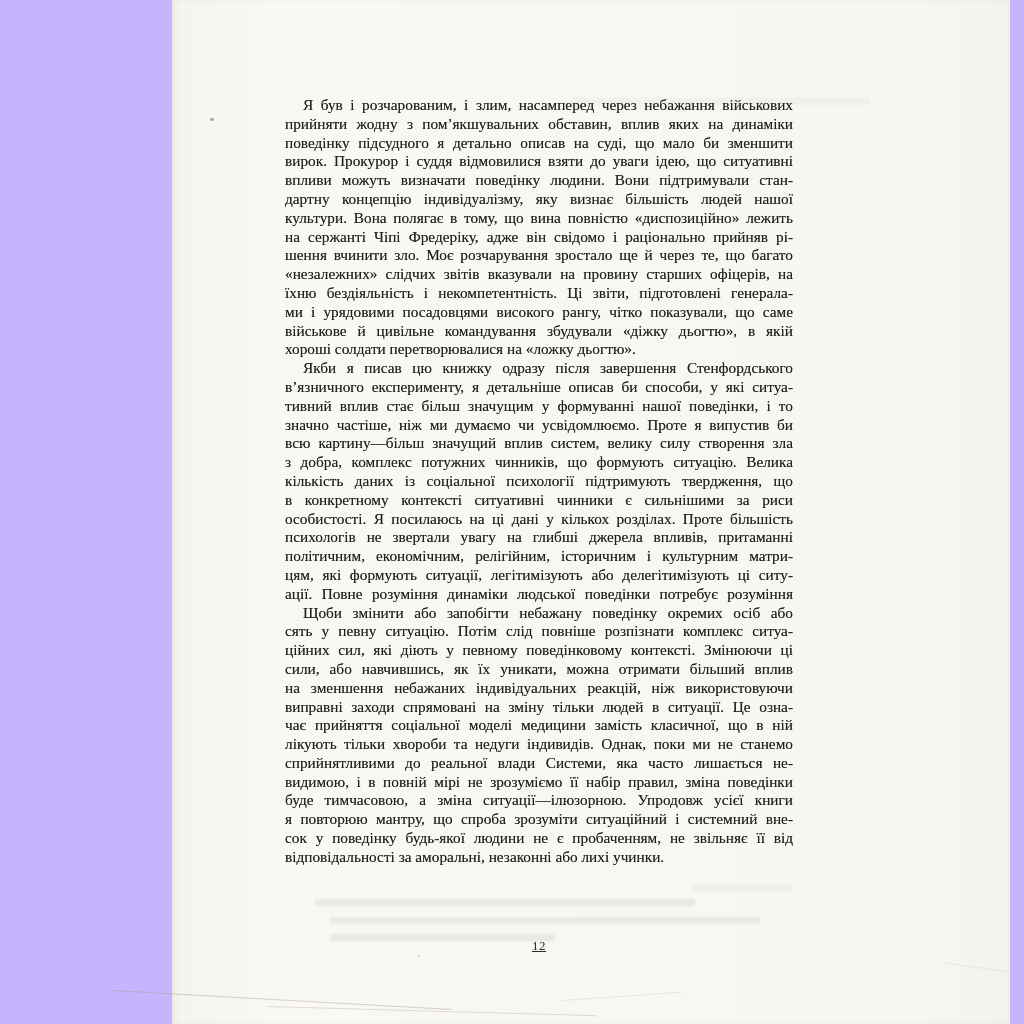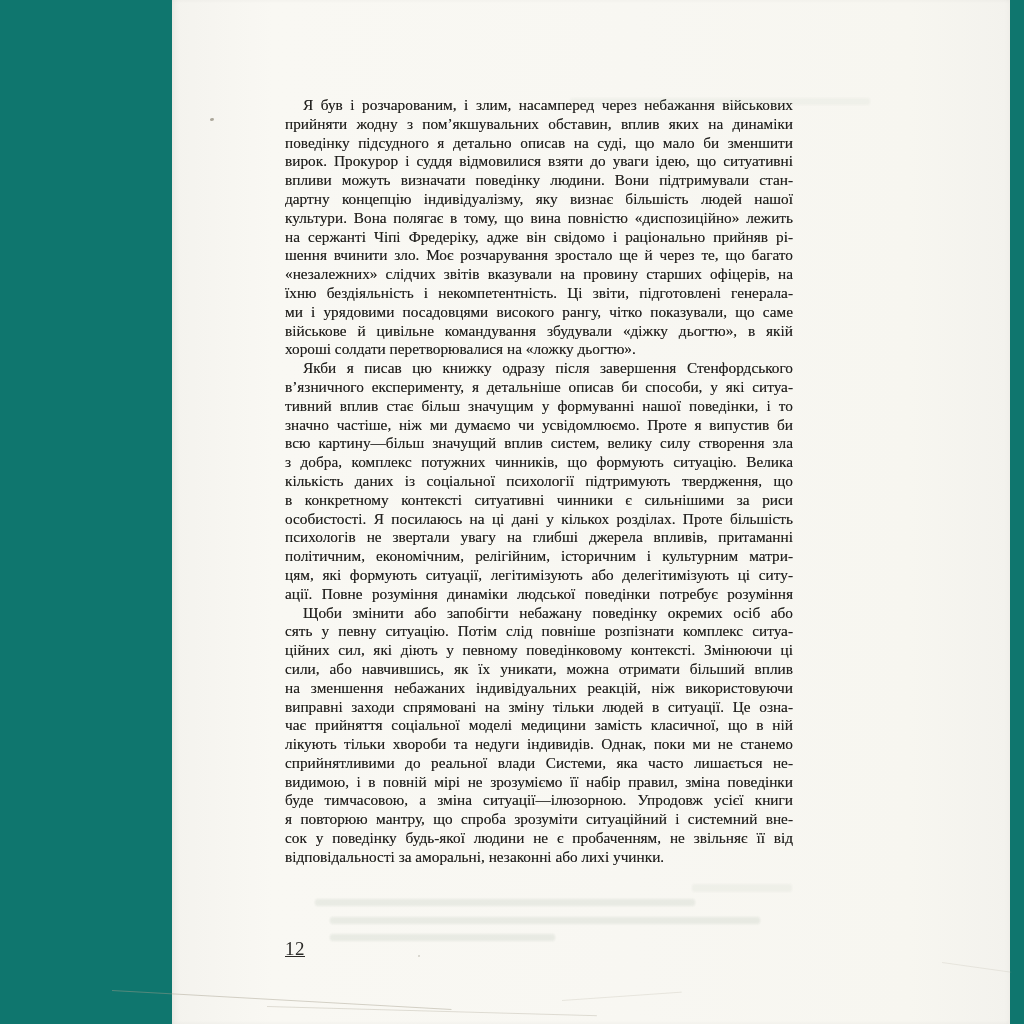--- a/index.html
+++ b/index.html
@@ -5,21 +5,21 @@
   html, body {
     margin: 0; padding: 0;
     width: 1024px; height: 1024px;
     overflow: hidden;
     background: #ffffff;
     font-family: "Liberation Serif", "DejaVu Serif", serif;
   }
   .stage {
     position: relative;
     width: 1024px; height: 1024px;
-    background: #0f766e;
+    background: #c4b5fd;
   }
   
   .paper {
     position: absolute;
     left: 172px; top: 0;
     width: 838px; height: 1024px;
     background: linear-gradient(90deg, #f4f3ee 0%, #f9f8f3 12%, #f8f7f2 55%, #f7f6f0 88%, #f3f2ed 100%);
     box-shadow: inset 4px 0 10px -6px rgba(60,55,40,0.18), inset -3px 0 8px -6px rgba(60,55,40,0.10);
   }
   
@@ -39,21 +39,22 @@
     text-align-last: justify;
     white-space: normal;
     hyphens: none;
   }
   .line.first { text-indent: 18px; }
   .line.last  { text-align-last: left; }
   .pagenum {
     position: absolute;
     left: 113px; top: 938px;
     width: 508px;
-    font-size: 19px;
+    text-align: center;
+    font-size: 13px;
     color: #2b2a27;
     letter-spacing: 0.5px;
     text-decoration: underline;
   }
   
   .ghost {
     position: absolute;
     background: rgba(150, 168, 148, 0.16);
     filter: blur(1px);
     border-radius: 2px;

